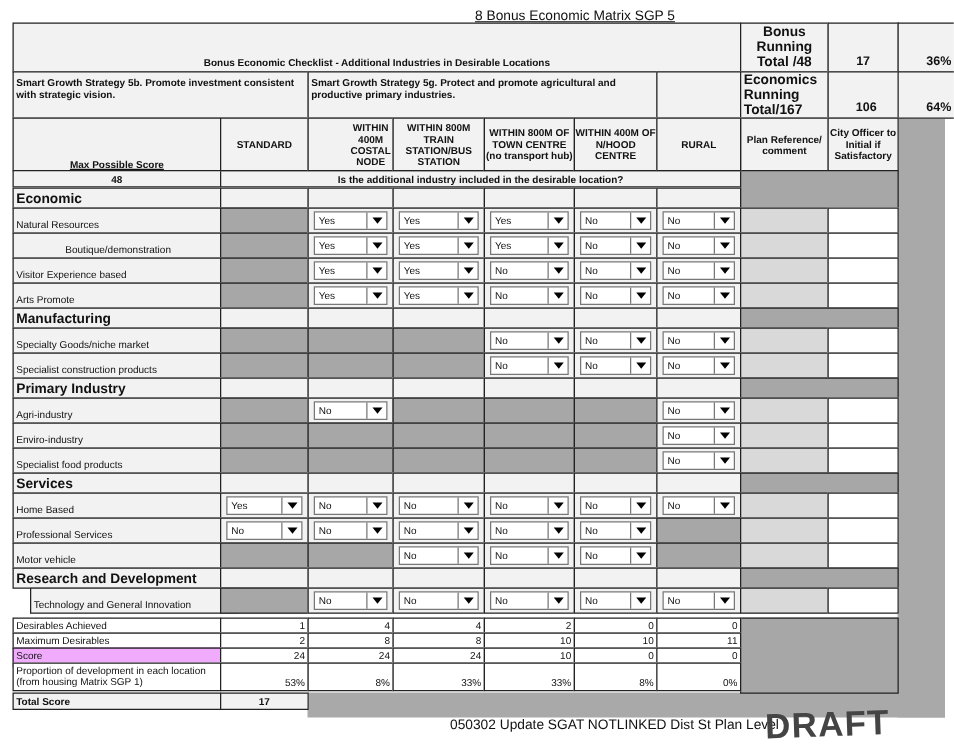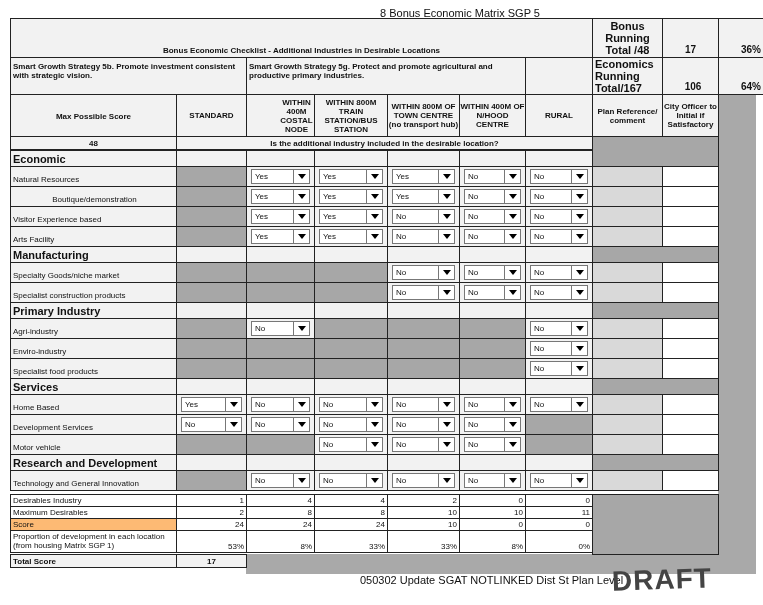--- a/index.html
+++ b/index.html
@@ -56,21 +56,21 @@
 <div class="cell b" style="left:592px;top:57px;width:71px;height:38px;font-size:11px;line-height:12px;padding-left:2px;">
   <span>Economics Running Total/167</span>
 </div>
 <div class="cell b" style="left:662px;top:57px;width:62px;height:38px;font-size:10px;display:flex;align-items:flex-end;justify-content:center;padding-bottom:2px;">
   <span>106</span>
 </div>
 <div class="cell b" style="left:718px;top:57px;width:45px;height:38px;font-size:10px;display:flex;align-items:flex-end;justify-content:flex-end;padding:0 2px 2px 0;border-right:none;">
   <span>64%</span>
 </div>
 
-<div class="cell b" style="left:10px;top:94px;width:167px;height:43px;display:flex;align-items:flex-end;justify-content:center;padding-bottom:15px;">
+<div class="cell b" style="left:10px;top:94px;width:167px;height:43px;display:flex;align-items:flex-end;justify-content:center;padding-bottom:0;text-decoration:underline;">
   <span>Max Possible Score</span>
 </div>
 <div id="col-headers"></div>
 <div class="cell b center" style="left:592px;top:94px;width:71px;height:43px;">
   <span>Plan Reference/ comment</span>
 </div>
 <div class="cell b center" style="left:662px;top:94px;width:57px;height:43px;">
   <span>City Officer to Initial if Satisfactory</span>
 </div>
 
@@ -226,21 +226,21 @@
   </div>
 <div class="cell" style="left: 525px; top: 206px; width: 68px; height: 21px;">
     <div class="dd" style="left: 4px; top: 2px; width: 58px;">
       <span>No</span>
       <span class="arrow"></span>
     </div>
   </div>
 <div class="cell shade-light" style="left: 592px; top: 206px; width: 71px; height: 21px;"></div>
 <div class="cell white" style="left: 662px; top: 206px; width: 57px; height: 21px;"></div>
 <div class="cell rowlabel" style="left: 10px; top: 226px; width: 167px; height: 21px;">
-    <span>Arts Facility</span>
+    <span>Arts Promote</span>
   </div>
 <div class="cell shade" style="left: 176px; top: 226px; width: 71px; height: 21px;"></div>
 <div class="cell" style="left: 246px; top: 226px; width: 69px; height: 21px;">
     <div class="dd" style="left: 4px; top: 2px; width: 59px;">
       <span>Yes</span>
       <span class="arrow"></span>
     </div>
   </div>
 <div class="cell" style="left: 314px; top: 226px; width: 74px; height: 21px;">
     <div class="dd" style="left: 4px; top: 2px; width: 64px;">
@@ -438,21 +438,21 @@
   </div>
 <div class="cell" style="left: 525px; top: 394px; width: 68px; height: 21px;">
     <div class="dd" style="left: 4px; top: 2px; width: 58px;">
       <span>No</span>
       <span class="arrow"></span>
     </div>
   </div>
 <div class="cell shade-light" style="left: 592px; top: 394px; width: 71px; height: 21px;"></div>
 <div class="cell white" style="left: 662px; top: 394px; width: 57px; height: 21px;"></div>
 <div class="cell rowlabel" style="left: 10px; top: 414px; width: 167px; height: 21px;">
-    <span>Development Services</span>
+    <span>Professional Services</span>
   </div>
 <div class="cell" style="left: 176px; top: 414px; width: 71px; height: 21px;">
     <div class="dd" style="left: 4px; top: 2px; width: 61px;">
       <span>No</span>
       <span class="arrow"></span>
     </div>
   </div>
 <div class="cell" style="left: 246px; top: 414px; width: 69px; height: 21px;">
     <div class="dd" style="left: 4px; top: 2px; width: 59px;">
       <span>No</span>
@@ -509,21 +509,21 @@
 <div class="cell sect" style="left: 10px; top: 454px; width: 167px; height: 17px;">
     <span>Research and Development</span>
   </div>
 <div class="cell" style="left: 176px; top: 454px; width: 71px; height: 17px;"></div>
 <div class="cell" style="left: 246px; top: 454px; width: 69px; height: 17px;"></div>
 <div class="cell" style="left: 314px; top: 454px; width: 74px; height: 17px;"></div>
 <div class="cell" style="left: 387px; top: 454px; width: 73px; height: 17px;"></div>
 <div class="cell" style="left: 459px; top: 454px; width: 67px; height: 17px;"></div>
 <div class="cell" style="left: 525px; top: 454px; width: 68px; height: 17px;"></div>
 <div class="cell shade" style="left: 592px; top: 454px; width: 127px; height: 17px;"></div>
-<div class="cell rowlabel" style="left: 10px; top: 470px; width: 167px; height: 21px;">
+<div class="cell rowlabel" style="left: 24px; top: 470px; width: 167px; height: 21px;">
     <span>Technology and General  Innovation</span>
   </div>
 <div class="cell shade" style="left: 176px; top: 470px; width: 71px; height: 21px;"></div>
 <div class="cell" style="left: 246px; top: 470px; width: 69px; height: 21px;">
     <div class="dd" style="left: 4px; top: 2px; width: 59px;">
       <span>No</span>
       <span class="arrow"></span>
     </div>
   </div>
 <div class="cell" style="left: 314px; top: 470px; width: 74px; height: 21px;">
@@ -545,21 +545,21 @@
     </div>
   </div>
 <div class="cell" style="left: 525px; top: 470px; width: 68px; height: 21px;">
     <div class="dd" style="left: 4px; top: 2px; width: 58px;">
       <span>No</span>
       <span class="arrow"></span>
     </div>
   </div>
 <div class="cell shade-light" style="left: 592px; top: 470px; width: 71px; height: 21px;"></div>
 <div class="cell white" style="left: 662px; top: 470px; width: 57px; height: 21px;"></div>
-<div class="cell" style="left: 10px; top: 494px; width: 167px; height: 13px; padding: 1px 2px; background: rgb(255, 255, 255);"><span>Desirables Industry</span></div>
+<div class="cell" style="left: 10px; top: 494px; width: 167px; height: 13px; padding: 1px 2px; background: rgb(255, 255, 255);"><span>Desirables Achieved</span></div>
 <div class="cell num" style="left: 176px; top: 494px; width: 71px; height: 13px; background: rgb(255, 255, 255);">
     <span>1</span>
   </div>
 <div class="cell num" style="left: 246px; top: 494px; width: 69px; height: 13px; background: rgb(255, 255, 255);">
     <span>4</span>
   </div>
 <div class="cell num" style="left: 314px; top: 494px; width: 74px; height: 13px; background: rgb(255, 255, 255);">
     <span>4</span>
   </div>
 <div class="cell num" style="left: 387px; top: 494px; width: 73px; height: 13px; background: rgb(255, 255, 255);">
@@ -583,21 +583,21 @@
   </div>
 <div class="cell num" style="left: 387px; top: 506px; width: 73px; height: 13px; background: rgb(255, 255, 255);">
     <span>10</span>
   </div>
 <div class="cell num" style="left: 459px; top: 506px; width: 67px; height: 13px; background: rgb(255, 255, 255);">
     <span>10</span>
   </div>
 <div class="cell num" style="left: 525px; top: 506px; width: 68px; height: 13px; background: rgb(255, 255, 255);">
     <span>11</span>
   </div>
-<div class="cell" style="left: 10px; top: 518px; width: 167px; height: 16px; padding: 1px 2px; background: #fdba74;"><span>Score</span></div>
+<div class="cell" style="left: 10px; top: 518px; width: 167px; height: 16px; padding: 1px 2px; background: #f0abfc;"><span>Score</span></div>
 <div class="cell num" style="left: 176px; top: 518px; width: 71px; height: 13px; background: rgb(255, 255, 255);">
     <span>24</span>
   </div>
 <div class="cell num" style="left: 246px; top: 518px; width: 69px; height: 13px; background: rgb(255, 255, 255);">
     <span>24</span>
   </div>
 <div class="cell num" style="left: 314px; top: 518px; width: 74px; height: 13px; background: rgb(255, 255, 255);">
     <span>24</span>
   </div>
 <div class="cell num" style="left: 387px; top: 518px; width: 73px; height: 13px; background: rgb(255, 255, 255);">

